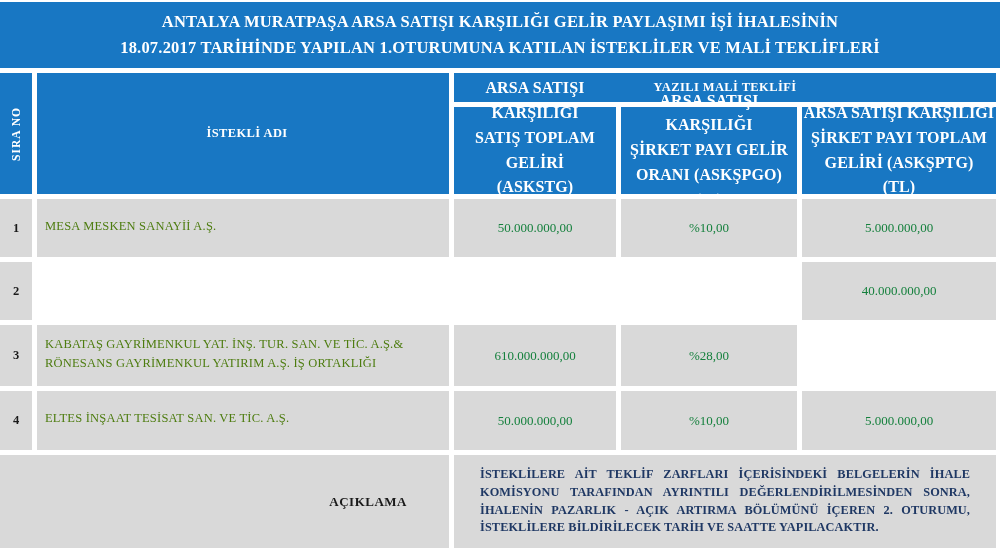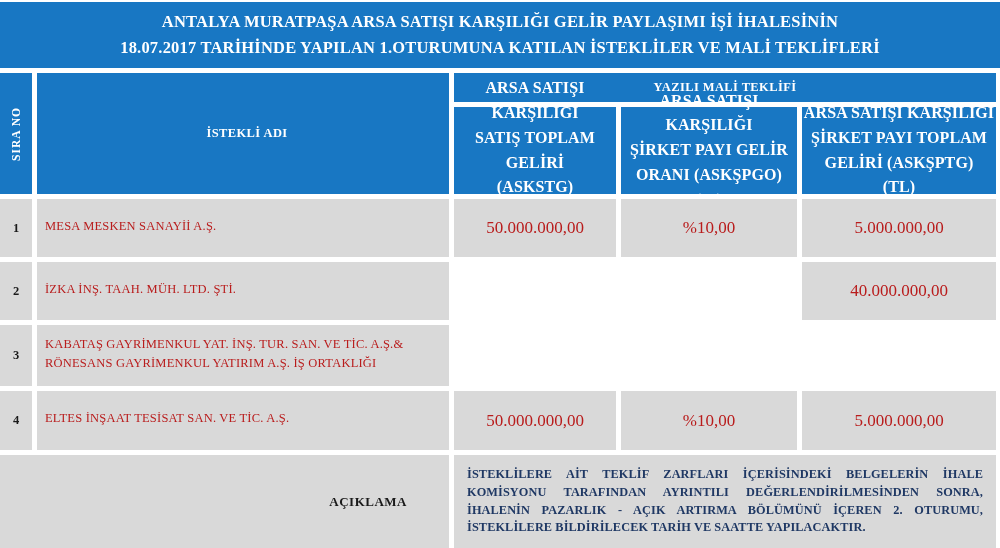--- a/index.html
+++ b/index.html
@@ -81,43 +81,43 @@
   .col-head.c3 { grid-column: 5; }
 
   
   .no-cell {
     display: flex; align-items: center; justify-content: center;
     font-weight: bold; font-size: 12.5px; color: #1a1a1a;
   }
   .name-cell {
     display: flex; align-items: center;
     padding: 0 10px 4px 8px;
-    font-size: 12.5px; line-height: 1.45; color: #b91c1c;
+    font-size: 12.5px; line-height: 1.45; color: #4d7c0f;
     letter-spacing: 0.2px;
   }
   .val-cell {
     display: flex; align-items: center; justify-content: center;
-    font-size: 17px; color: #b91c1c;
+    font-size: 13px; color: #15803d;
   }
   .r1 { grid-row: 3; } .r2 { grid-row: 4; } .r3 { grid-row: 5; } .r4 { grid-row: 6; }
   .c-no { grid-column: 1; } .c-name { grid-column: 2; }
   .c-v1 { grid-column: 3; } .c-v2 { grid-column: 4; } .c-v3 { grid-column: 5; }
 
   
   .footer-label {
     grid-row: 7; grid-column: 1 / 3;
     display: flex; align-items: center; justify-content: flex-end;
     padding-right: 42px;
     font-weight: bold; font-size: 13px; color: #1a1a1a;
     letter-spacing: 0.5px;
   }
   .footer-note {
     grid-row: 7; grid-column: 3 / 6;
     display: flex; align-items: center;
-    padding: 4px 13px;
+    padding: 4px 26px;
   }
   .footer-note .note-text {
     color: var(--navy);
     font-weight: bold;
     font-size: 12.3px;
     line-height: 1.45;
     text-align: justify;
     letter-spacing: 0.1px;
     width: 100%;
   }
@@ -152,25 +152,26 @@
 GELİRİ (ASKŞPTG)
 (TL)</div>
 
     <div class="cell no-cell r1 c-no">1</div>
     <div class="cell name-cell r1 c-name">MESA MESKEN SANAYİİ A.Ş.</div>
     <div class="cell val-cell r1 c-v1">50.000.000,00</div>
     <div class="cell val-cell r1 c-v2">%10,00</div>
     <div class="cell val-cell r1 c-v3">5.000.000,00</div>
 
     <div class="cell no-cell r2 c-no">2</div>
-    <div class="cell name-cell r2 c-name">İZKA İNŞ. TAAH. MÜH. LTD. ŞTİ.</div>
     <div class="cell val-cell r2 c-v3">40.000.000,00</div>
 
     <div class="cell no-cell r3 c-no">3</div>
     <div class="cell name-cell r3 c-name">KABATAŞ GAYRİMENKUL YAT. İNŞ. TUR. SAN. VE TİC. A.Ş.&amp; RÖNESANS GAYRİMENKUL YATIRIM A.Ş. İŞ ORTAKLIĞI</div>
+    <div class="cell val-cell r3 c-v1">610.000.000,00</div>
+    <div class="cell val-cell r3 c-v2">%28,00</div>
 
     <div class="cell no-cell r4 c-no">4</div>
     <div class="cell name-cell r4 c-name">ELTES İNŞAAT TESİSAT SAN. VE TİC. A.Ş.</div>
     <div class="cell val-cell r4 c-v1">50.000.000,00</div>
     <div class="cell val-cell r4 c-v2">%10,00</div>
     <div class="cell val-cell r4 c-v3">5.000.000,00</div>
 
     <div class="cell footer-label">AÇIKLAMA</div>
     <div class="cell footer-note">
       <div class="note-text">İSTEKLİLERE AİT TEKLİF ZARFLARI İÇERİSİNDEKİ BELGELERİN İHALE KOMİSYONU TARAFINDAN AYRINTILI DEĞERLENDİRİLMESİNDEN SONRA, İHALENİN PAZARLIK - AÇIK ARTIRMA BÖLÜMÜNÜ İÇEREN 2. OTURUMU, İSTEKLİLERE BİLDİRİLECEK TARİH VE SAATTE YAPILACAKTIR.</div>

